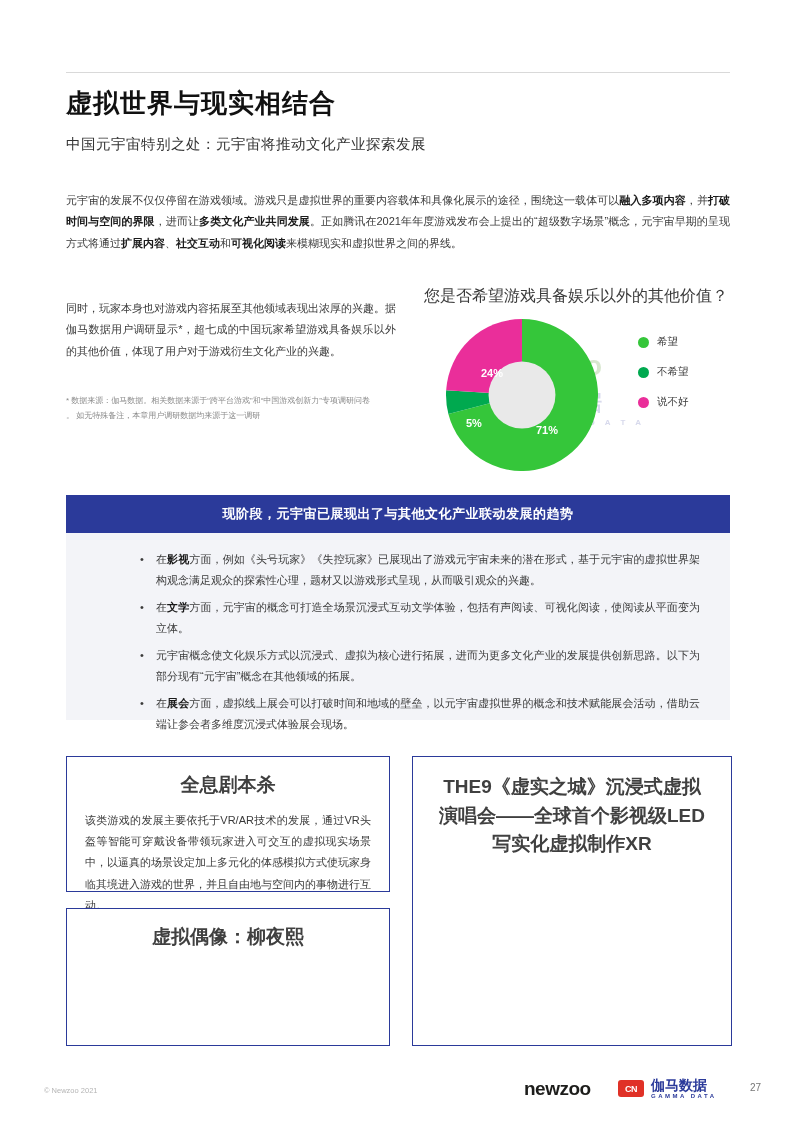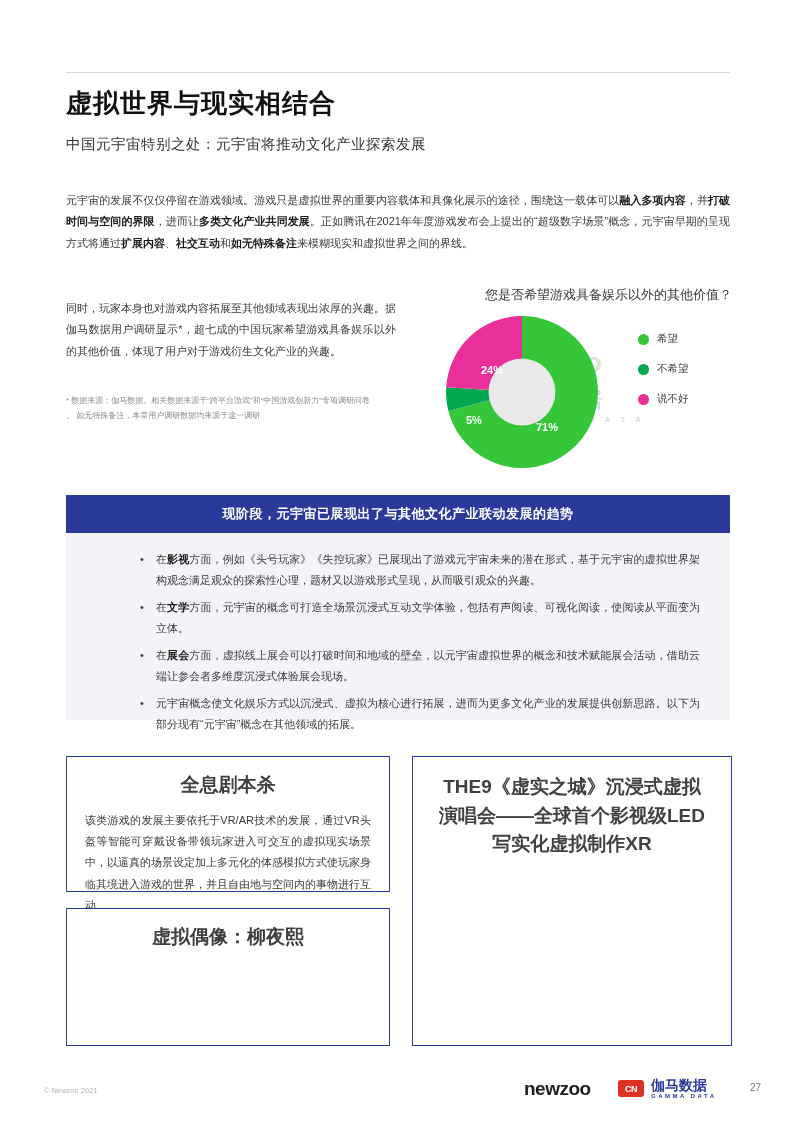--- a/index.html
+++ b/index.html
@@ -35,21 +35,21 @@
   .p2{left:66px;top:298px;width:330px;}
   .p1 b,.p2 b{font-weight:bold;color:#1a1a1a;}
   .note{
     position:absolute;left:66px;top:393px;width:310px;
     font-size:8px;line-height:1.9;color:#8a8a8a;
   }
 
   
   .chart-wrap{position:absolute;left:420px;top:286px;width:312px;height:200px;}
   .chart-q{
-    font-size:13px;color:#3a3a3a;text-align:right;margin:0 0 6px 0;
+    font-size:16px;color:#3a3a3a;text-align:center;margin:0 0 6px 0;
   }
   .donut-area{position:relative;width:312px;height:168px;}
   .donut{
     position:absolute;left:26px;top:6px;width:152px;height:152px;
   }
   .wm{
     position:absolute;left:88px;top:38px;width:215px;height:90px;
     pointer-events:none;
   }
   .wm .wm-newzoo{
@@ -133,21 +133,21 @@
 <body>
 
 <div class="page">
 
   <div class="h-rule"></div>
 
   <div class="title">虚拟世界与现实相结合</div>
   <div class="subtitle">中国元宇宙特别之处：元宇宙将推动文化产业探索发展</div>
 
   <div class="para p1">
-    <span>元宇宙的发展不仅仅停留在游戏领域。游戏只是虚拟世界的重要内容载体和具像化展示的途径，围绕这一载体可以</span><b>融入多项内容</b><span>，并</span><b>打破时间与空间的界限</b><span>，进而让</span><b>多类文化产业共同发展</b><span>。正如腾讯在2021年年度游戏发布会上提出的“超级数字场景”概念，元宇宙早期的呈现方式将通过</span><b>扩展内容</b><span>、</span><b>社交互动</b><span>和</span><b>如无特殊备注</b><span>来模糊现实和虚拟世界之间的界线。</span>
+    <span>元宇宙的发展不仅仅停留在游戏领域。游戏只是虚拟世界的重要内容载体和具像化展示的途径，围绕这一载体可以</span><b>融入多项内容</b><span>，并</span><b>打破时间与空间的界限</b><span>，进而让</span><b>多类文化产业共同发展</b><span>。正如腾讯在2021年年度游戏发布会上提出的“超级数字场景”概念，元宇宙早期的呈现方式将通过</span><b>扩展内容</b><span>、</span><b>社交互动</b><span>和</span><b>可视化阅读</b><span>来模糊现实和虚拟世界之间的界线。</span>
   </div>
 
   <div class="para p2">同时，玩家本身也对游戏内容拓展至其他领域表现出浓厚的兴趣。据伽马数据用户调研显示*，超七成的中国玩家希望游戏具备娱乐以外的其他价值，体现了用户对于游戏衍生文化产业的兴趣。</div>
   <div class="note">* 数据来源：伽马数据。相关数据来源于“跨平台游戏”和“中国游戏创新力”专项调研问卷 。 如无特殊备注，本章用户调研数据均来源于这一调研</div>
 
   <div class="chart-wrap">
     <div class="chart-q">您是否希望游戏具备娱乐以外的其他价值？</div>
     <div class="donut-area">
 
       <div class="wm">
@@ -188,22 +188,22 @@
       </div>
     </div>
   </div>
 
   <div class="band">现阶段，元宇宙已展现出了与其他文化产业联动发展的趋势</div>
 
   <div class="listbox">
     <ul id="bullet-list">
         <li><span>在</span><b>影视</b><span>方面，例如《头号玩家》《失控玩家》已展现出了游戏元宇宙未来的潜在形式，基于元宇宙的虚拟世界架构观念满足观众的探索性心理，题材又以游戏形式呈现，从而吸引观众的兴趣。</span></li>
         <li><span>在</span><b>文学</b><span>方面，元宇宙的概念可打造全场景沉浸式互动文学体验，包括有声阅读、可视化阅读，使阅读从平面变为立体。</span></li>
+        <li><span>元宇宙概念使文化娱乐方式以沉浸式、虚拟为核心进行拓展，进而为更多文化产业的发展提供创新思路。以下为部分现有“元宇宙”概念在其他领域的拓展。</span></li>
         <li><span>在</span><b>展会</b><span>方面，虚拟线上展会可以打破时间和地域的壁垒，以元宇宙虚拟世界的概念和技术赋能展会活动，借助云端让参会者多维度沉浸式体验展会现场。</span></li>
-        <li><span>元宇宙概念使文化娱乐方式以沉浸式、虚拟为核心进行拓展，进而为更多文化产业的发展提供创新思路。以下为部分现有“元宇宙”概念在其他领域的拓展。</span></li>
       </ul>
   </div>
 
   <div class="card card-a">
     <h4>全息剧本杀</h4>
     <p>该类游戏的发展主要依托于VR/AR技术的发展，通过VR头盔等智能可穿戴设备带领玩家进入可交互的虚拟现实场景中，以逼真的场景设定加上多元化的体感模拟方式使玩家身临其境进入游戏的世界，并且自由地与空间内的事物进行互动。</p>
   </div>
 
   <div class="card card-b">
     <h4>虚拟偶像：柳夜熙</h4>

